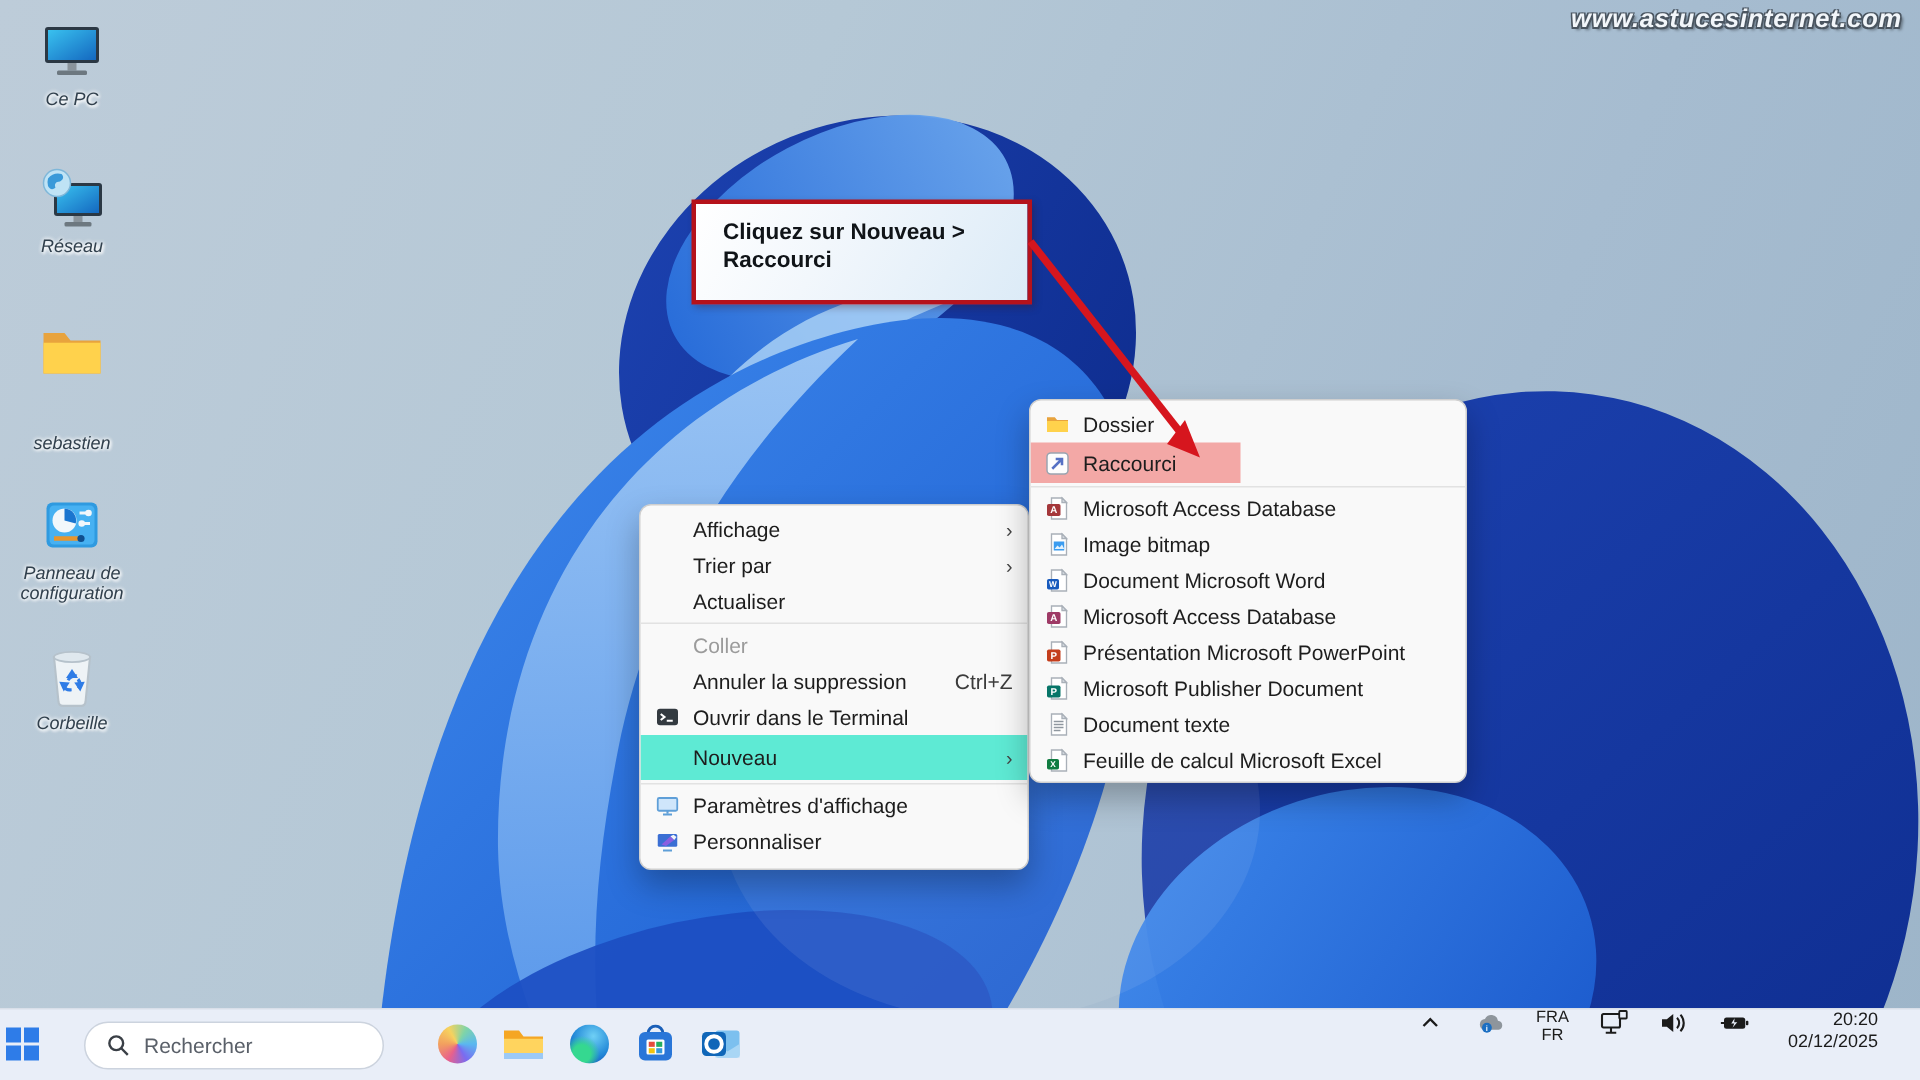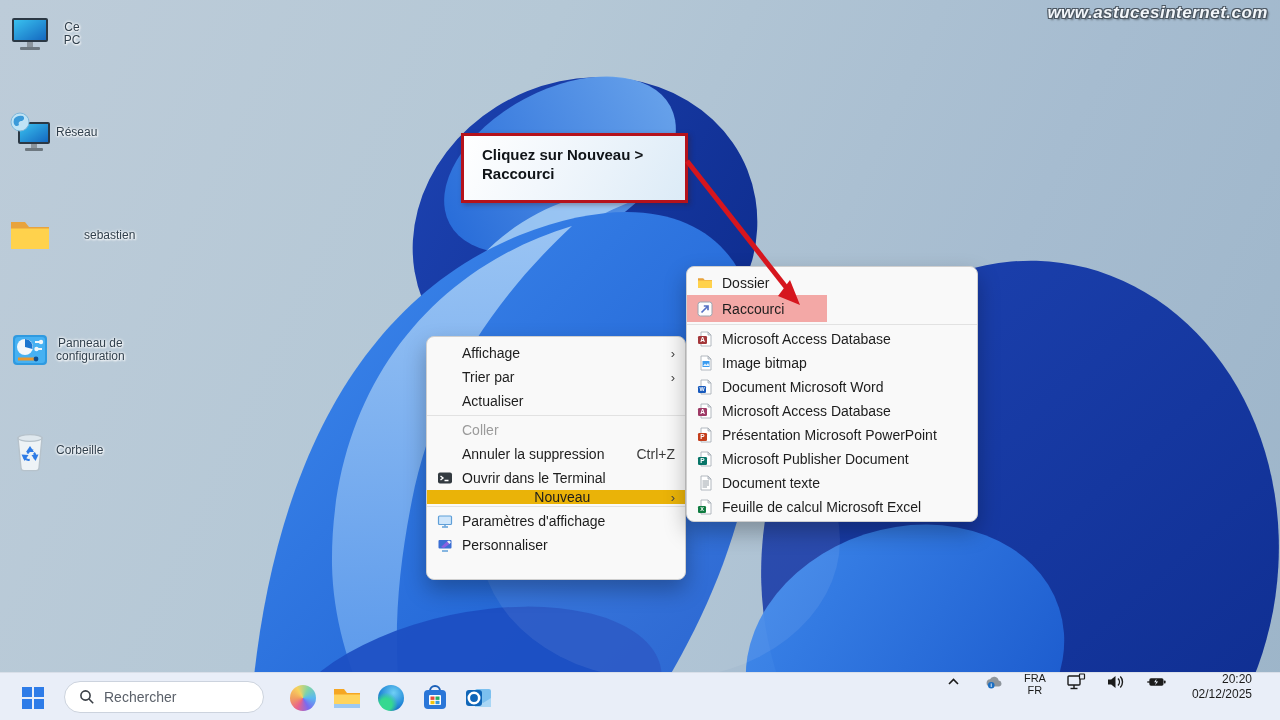--- a/index.html
+++ b/index.html
@@ -15,22 +15,23 @@
   #watermark {
     position:absolute; top:3px; right:12px; z-index:3;
     font-size:17px; font-weight:bold; font-style:italic; color:#f2f6fa;
     text-shadow:1px 1px 0 #4a5560, -1px -1px 0 #4a5560, 1px -1px 0 #4a5560, -1px 1px 0 #4a5560, 2px 2px 2px rgba(0,0,0,.4);
     letter-spacing:.5px;
   }
 
   
   .desk-icon {
     position:absolute; left:8px; width:80px; z-index:2;
-    display:flex; flex-direction:row; align-items:center; gap:4px;
+    display:flex; flex-direction:column; align-items:center; gap:4px;
     cursor:default;
+    font-style:italic;
   }
   .desk-icon .glyph { width:44px; height:44px; display:flex; align-items:center; justify-content:center; }
   .desk-icon .lbl {
     font-size:12px; color:#31404d; text-align:center; line-height:13px;
     text-shadow:0 0 3px #fff, 0 0 3px #fff, 1px 1px 2px #fff;
   }
 
   
   #annotation {
     position:absolute; left:461px; top:133px; width:227px; height:70px; z-index:4;
@@ -54,33 +55,33 @@
   .menu-row {
     position:relative; height:24px; display:flex; align-items:center;
     padding:0 10px 0 10px; cursor:default;
   }
   .menu-row .ic { width:16px; height:16px; margin-right:9px; flex:0 0 16px; display:flex; align-items:center; justify-content:center; position:relative; z-index:1;}
   .menu-row .ic.empty { visibility:hidden; }
   .menu-row .mlabel { flex:1; white-space:nowrap; position:relative; z-index:1; }
   .menu-row .msc { color:#3c3c3c; margin-left:12px; position:relative; z-index:1;}
   .menu-row .chev { color:#444; font-size:13px; margin-left:8px; position:relative; z-index:1;}
   .menu-row.disabled .mlabel { color:#9b9b9b; }
-  .menu-row.hl-full { height:14px; background:#eab308;text-align:center; }
+  .menu-row.hl-full { height:30px; background:#5eead4; }
   .menu-row .partial-bg { position:absolute; left:0; top:0; bottom:0; width:140px; background:#f3a8a6; z-index:0; }
   .menu-row.hl-partial { height:27px; }
   .menu-sep { height:5px; display:flex; align-items:center; }
   .menu-sep > div { height:1px; background:#e2e2e2; width:100%; }
 
   
   #taskbar {
     position:absolute; left:0; bottom:0; width:1280px; height:48px; z-index:10;
     background:#e9eef8; border-top:1px solid #d9dfe9;
     display:flex; align-items:center;
   }
-  .tb-left { display:flex; align-items:flex-end; gap:10px; padding-left:18px; }
+  .tb-left { display:flex; align-items:flex-start; gap:20px; }
   .tb-app { width:30px; height:30px; display:flex; align-items:center; justify-content:center; border-radius:5px; cursor:default; }
   #search-pill {
     width:200px; height:32px; background:#ffffff; border:1px solid #ccd3de;
     border-radius:17px; display:flex; align-items:center; gap:9px; padding:0 14px;
     color:#5a6069; font-size:14px; margin:0 6px;
   }
   #tray {
     position:absolute; right:0; bottom:0; height:48px; display:flex; align-items:flex-start;
     gap:20px; padding-right:28px; color:#1b1b1b;
   }

